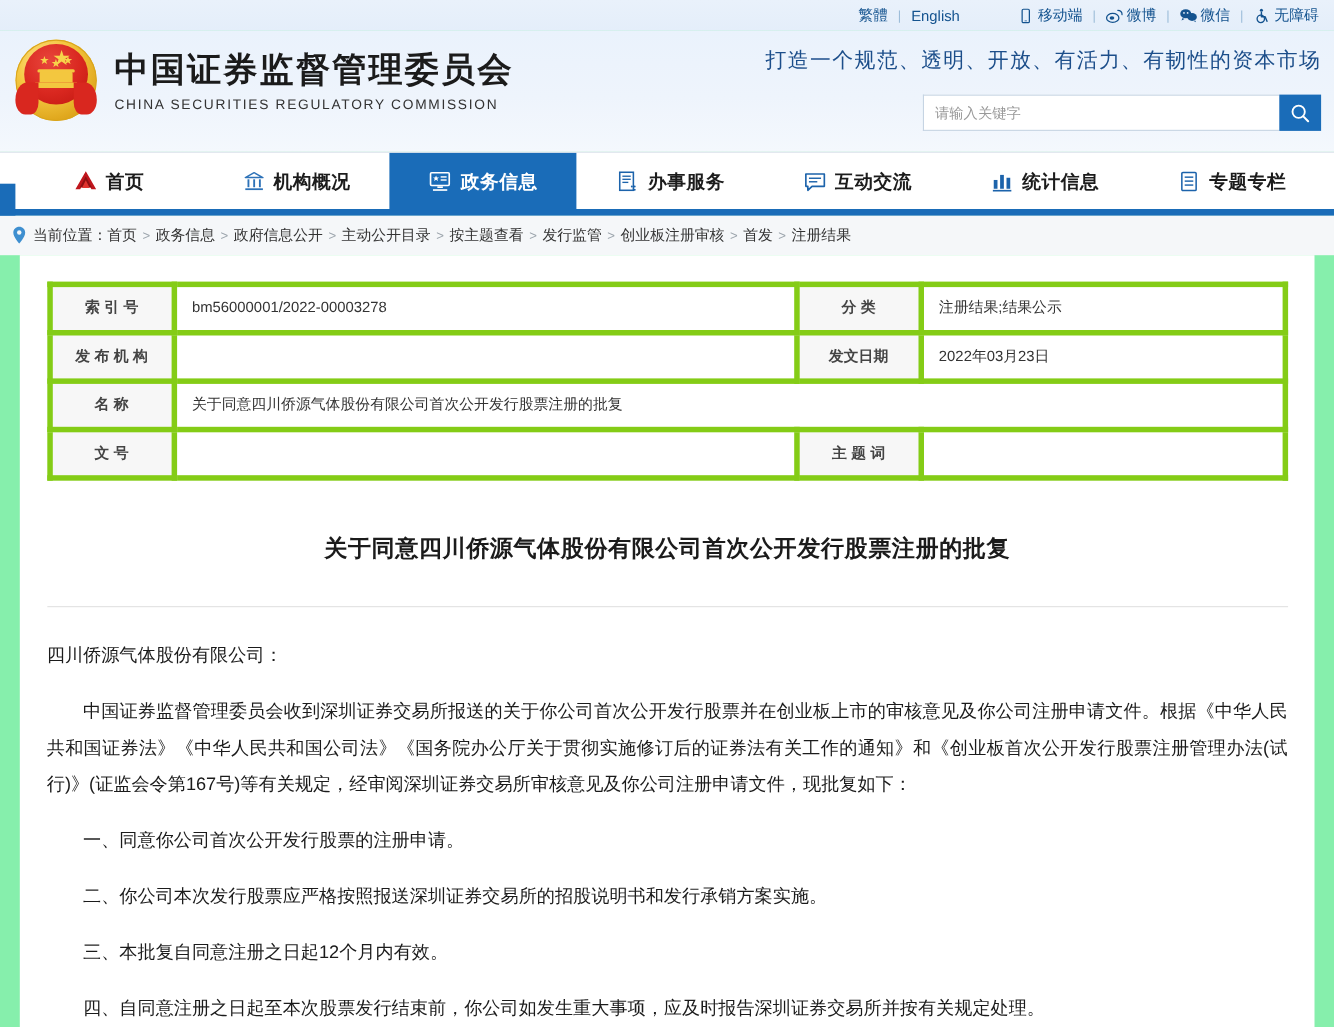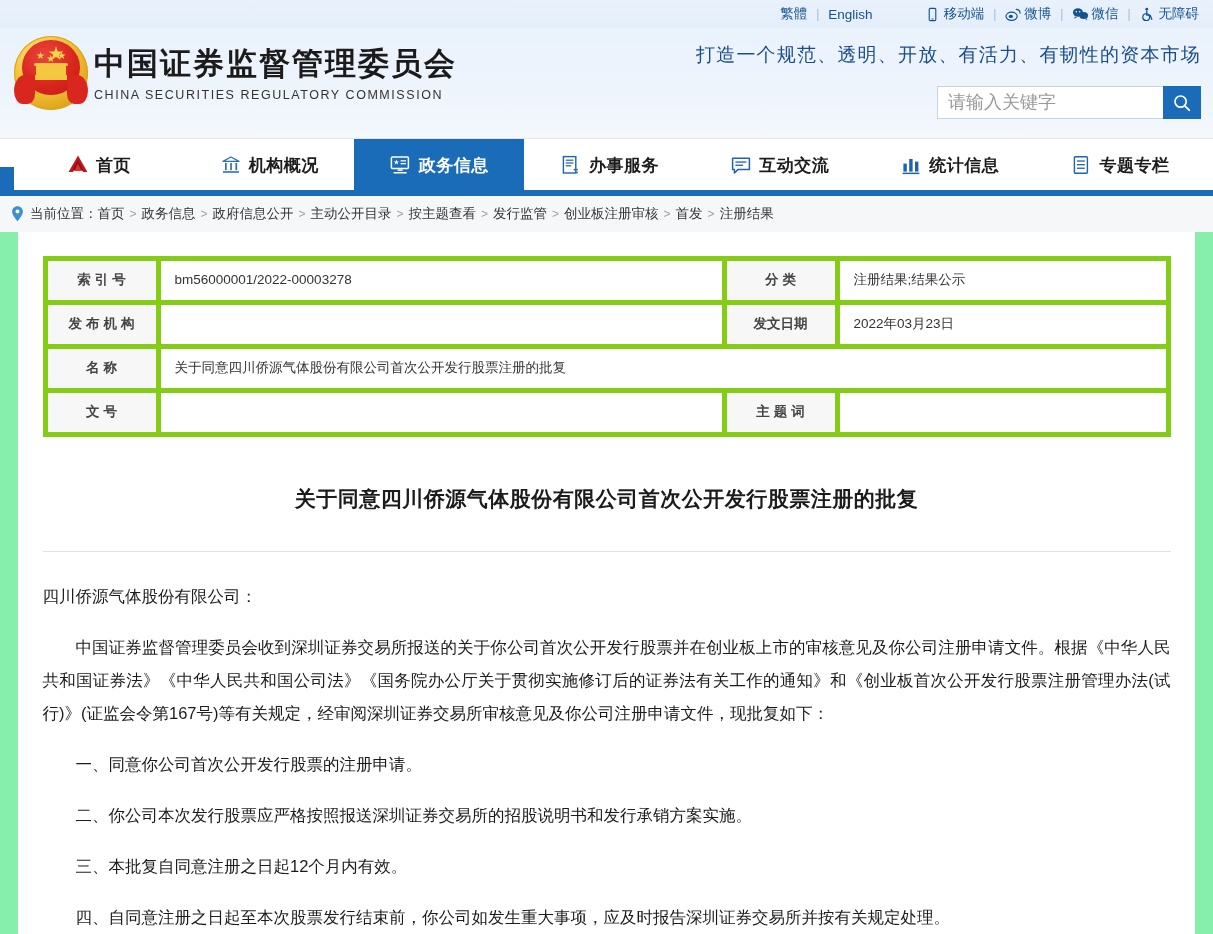--- a/index.html
+++ b/index.html
@@ -33,21 +33,21 @@
   
   .masthead {
     position: relative;
     height: 110px;
     background: linear-gradient(to bottom, #eaf2fc 0%, #eef4fc 55%, #f4f8fd 100%);
     display: flex;
     align-items: flex-start;
   }
   .brand { display: flex; align-items: center; padding-left: 12px; padding-top: 6px; }
   .emblem { width: 78px; height: 78px; position: relative; flex: none; }
-  .brand-text { margin-left: 4px; padding-top: 2px; }
+  .brand-text { margin-left: 14px; padding-top: 2px; }
   .brand-cn {
     font-size: 31px;
     font-weight: 700;
     color: #1b1b1b;
     letter-spacing: 2px;
     line-height: 1.15;
     font-family: "Liberation Sans", "DejaVu Sans", sans-serif;
   }
   .brand-en {
     font-size: 12.5px;
@@ -70,27 +70,27 @@
     padding-top: 14px;
     font-family: "Liberation Serif", "DejaVu Serif", serif;
     white-space: nowrap;
   }
   .searchbox {
     margin-top: 18px;
     display: flex;
     justify-content: flex-end;
   }
   .search-input {
-    width: 226px;
+    width: 324px;
     height: 33px;
     border: 1px solid #c6d4e3;
     border-right: none;
     background: #fff;
     padding: 0 10px;
-    font-size: 18px;
+    font-size: 13px;
     color: #333;
     outline: none;
     font-family: "Liberation Sans", sans-serif;
   }
   .search-input::placeholder { color: #999; }
   .search-btn {
     width: 38px; height: 33px;
     background: #1a6cb8;
     border: none;
     cursor: pointer;

